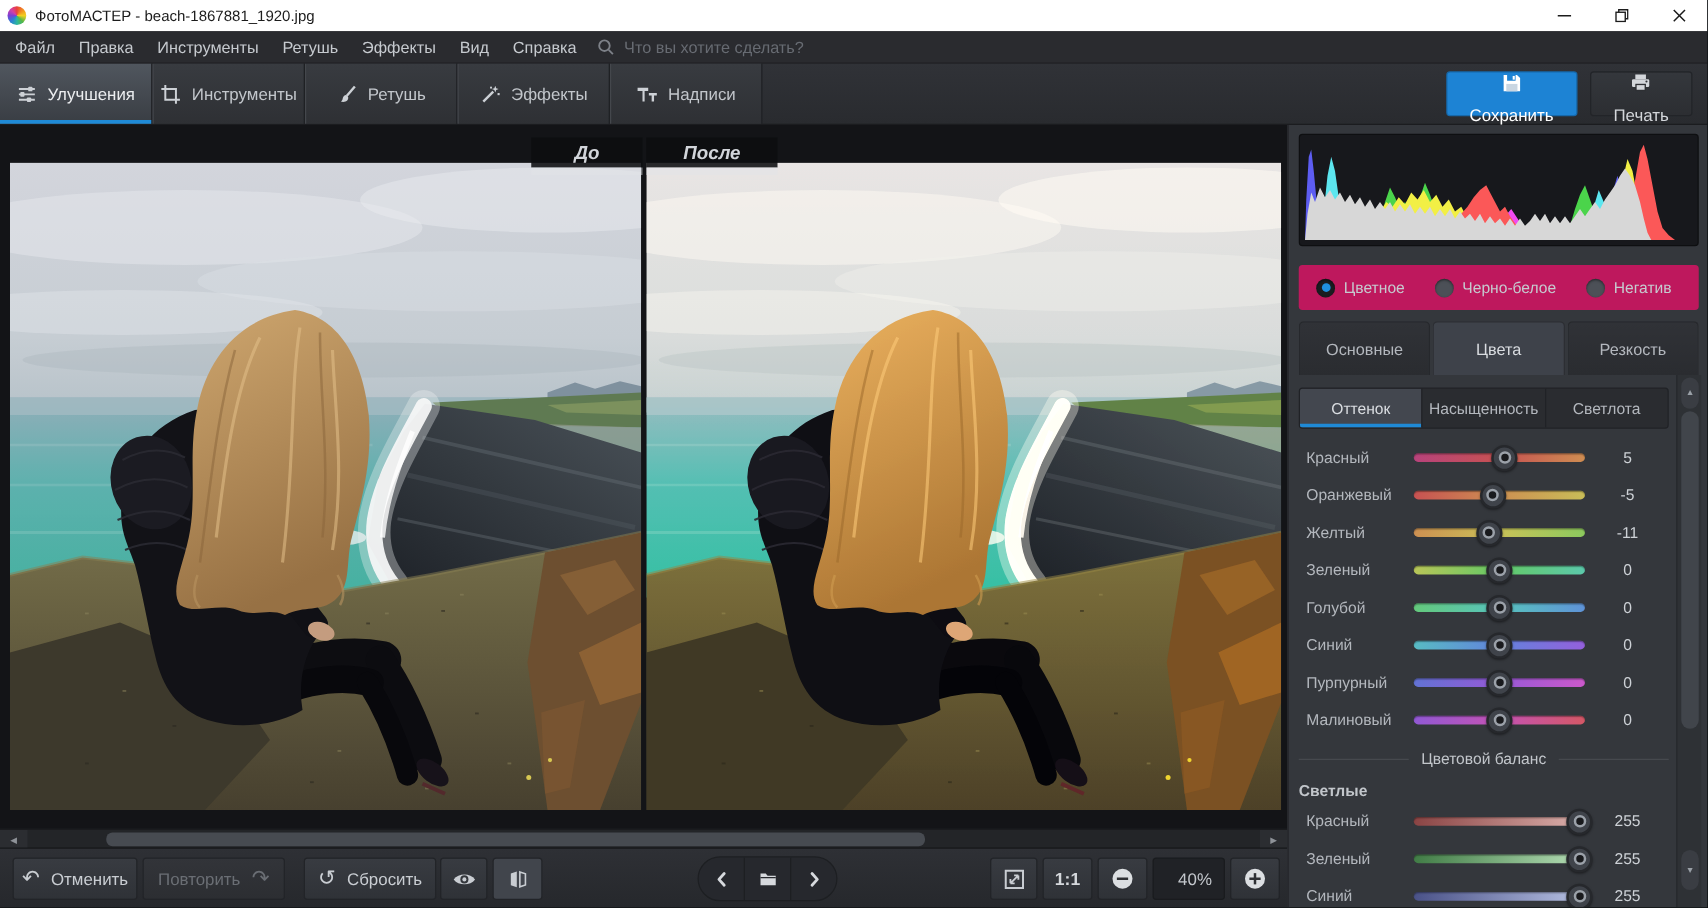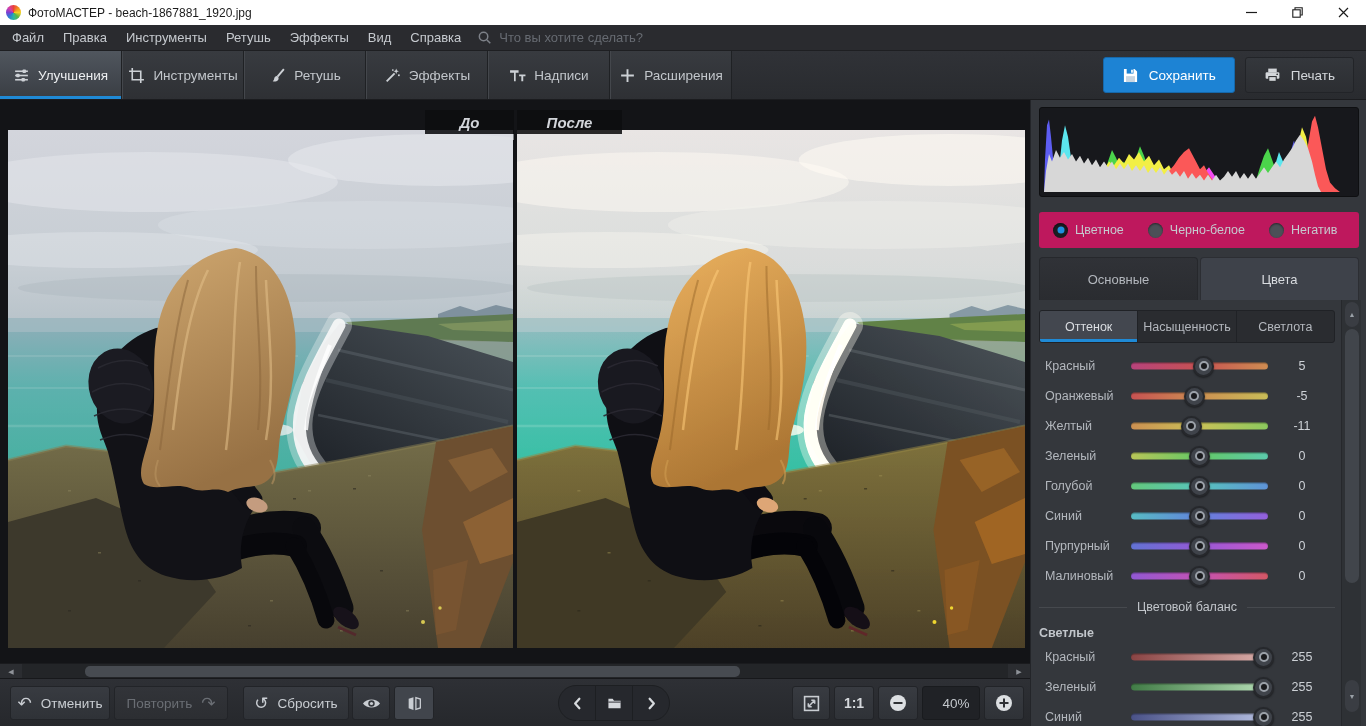--- a/index.html
+++ b/index.html
@@ -27,21 +27,21 @@
   
   .tabbar{position:absolute;left:0;top:51px;width:1366px;height:49px;background:linear-gradient(#303237,#292b2f);border-bottom:1px solid #1b1c1f;display:flex;}
   .mtab{width:122px;height:100%;display:flex;align-items:center;justify-content:center;gap:8px;
     background:linear-gradient(#383b40,#2e3034);border-right:1px solid #1f2124;border-left:1px solid #44474c;
     font-size:13.5px;color:#c2c6cb;position:relative;cursor:pointer;}
   .mtab:first-child{border-left:none;}
   .mtab .ic{width:17px;height:17px;color:#cdd1d6;flex:0 0 auto;}
   .mtab.active{background:linear-gradient(#50565e,#393d43);color:#eceef0;}
   .mtab.active::after{content:"";position:absolute;left:0;right:0;bottom:0;height:3px;background:#1f8ad6;}
   .tab-actions{margin-left:auto;display:flex;align-items:center;gap:10px;padding-right:12px;}
-  .act-btn{height:36px;display:flex;align-items:center;gap:10px;border-radius:3px;padding:0 18px;font-size:13.5px;cursor:pointer;}
+  .act-btn{height:36px;display:flex;align-items:center;gap:10px;border-radius:3px;padding:0 18px;font-size:13.5px;cursor:pointer;flex-direction:column;}
   .act-btn .ic{width:17px;height:17px;}
   .save-btn{background:#1d83d4;color:#ffffff;border:1px solid #1668aa;}
   .print-btn{background:linear-gradient(#34373c,#2c2e32);color:#d3d6da;border:1px solid #222428;}
 
   
   .viewer{position:absolute;left:0;top:100px;width:1030px;height:578px;background:#131417;}
   .photo{position:absolute;top:30px;height:518px;overflow:hidden;background:#1a1b1e;}
   .photo.before{left:8px;width:505px;}
   .photo.after{left:517px;width:508px;}
   .photo svg.scene{width:100%;height:100%;display:block;}
@@ -339,28 +339,20 @@
         </div>
         <div class="mtab">
           <span class="ic">
             <svg viewBox="0 0 16 16" fill="currentColor">
               <path d="M1 3 h8 v2.4 h-2.7 v8 H4.7 v-8 H1 Z"></path>
               <path d="M9.5 7 h6 v1.8 h-2.1 v4.6 h-1.8 V8.8 H9.5 Z"></path>
             </svg>
           </span>
           <span>Надписи</span>
         </div>
-        <div class="mtab">
-          <span class="ic">
-            <svg viewBox="0 0 16 16" stroke="currentColor" stroke-width="1.8">
-              <path d="M8 2 V14 M2 8 H14"></path>
-            </svg>
-          </span>
-          <span>Расширения</span>
-        </div>
       </div>
     <div class="tab-actions">
       <div class="act-btn save-btn">
         <span class="ic">
             <svg viewBox="0 0 16 16">
               <path d="M1.8 1.8 h10 L14.2 4.2 V14.2 H1.8 Z" fill="#ffffff"></path>
               <rect x="4.4" y="1.8" width="6.4" height="4.4" fill="#1d83d4"></rect>
               <rect x="8.6" y="2.6" width="1.6" height="2.8" fill="#ffffff"></rect>
               <rect x="3.8" y="8.6" width="8.4" height="5.6" fill="#c9d6e2"></rect>
             </svg>
@@ -509,20 +501,21 @@
           <span class="mlabel">Черно-белое</span>
         </div>
         <div class="mode">
           <span class="dot"></span>
           <span class="mlabel">Негатив</span>
         </div>
       </div>
     <div class="ptabs" id="panel-tabs">
         <div class="ptab">Основные</div>
         <div class="ptab active">Цвета</div>
+        <div class="ptab">Резкость</div>
       </div>
     <div class="subtabs" id="sub-tabs">
         <div class="stab active">Оттенок</div>
         <div class="stab">Насыщенность</div>
         <div class="stab">Светлота</div>
       </div>
     <div class="sliders hue" id="hue-sliders">
         <div class="srow">
           <span class="slabel">Красный</span>
           <div class="strack" style="background: linear-gradient(90deg, rgb(184, 67, 124), rgb(199, 82, 82), rgb(207, 141, 82));">

